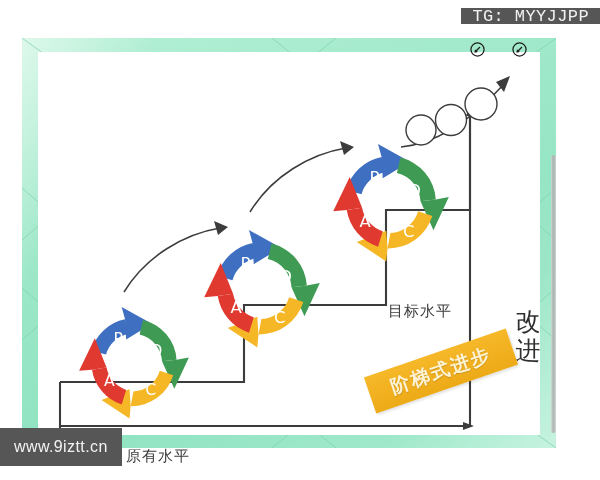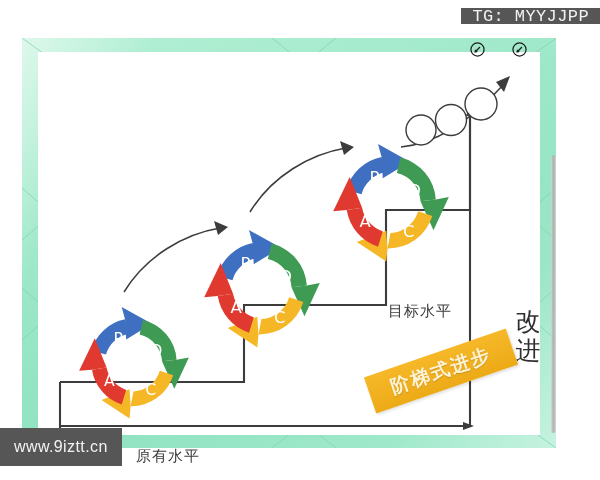--- a/index.html
+++ b/index.html
@@ -86,21 +86,21 @@
 
   
   .cn-label {
     position: absolute;
     color: #3a3a3a;
     font-family: "DejaVu Sans", sans-serif;
     font-size: 15px;
     letter-spacing: 1px;
     white-space: nowrap;
   }
-  .lvl1 { left: 88px; top: 395px; margin-left: 10px; }
+  .lvl1 { left: 88px; top: 395px; }
   .lvl2 { left: 228px; top: 326px; }
   .lvl3 { left: 350px; top: 250px; }
 
   .vtext {
     position: absolute;
     left: 477px; top: 255px;
     width: 26px;
     color: #2f2f2f;
     font-family: "DejaVu Sans", sans-serif;
     font-size: 25px;

